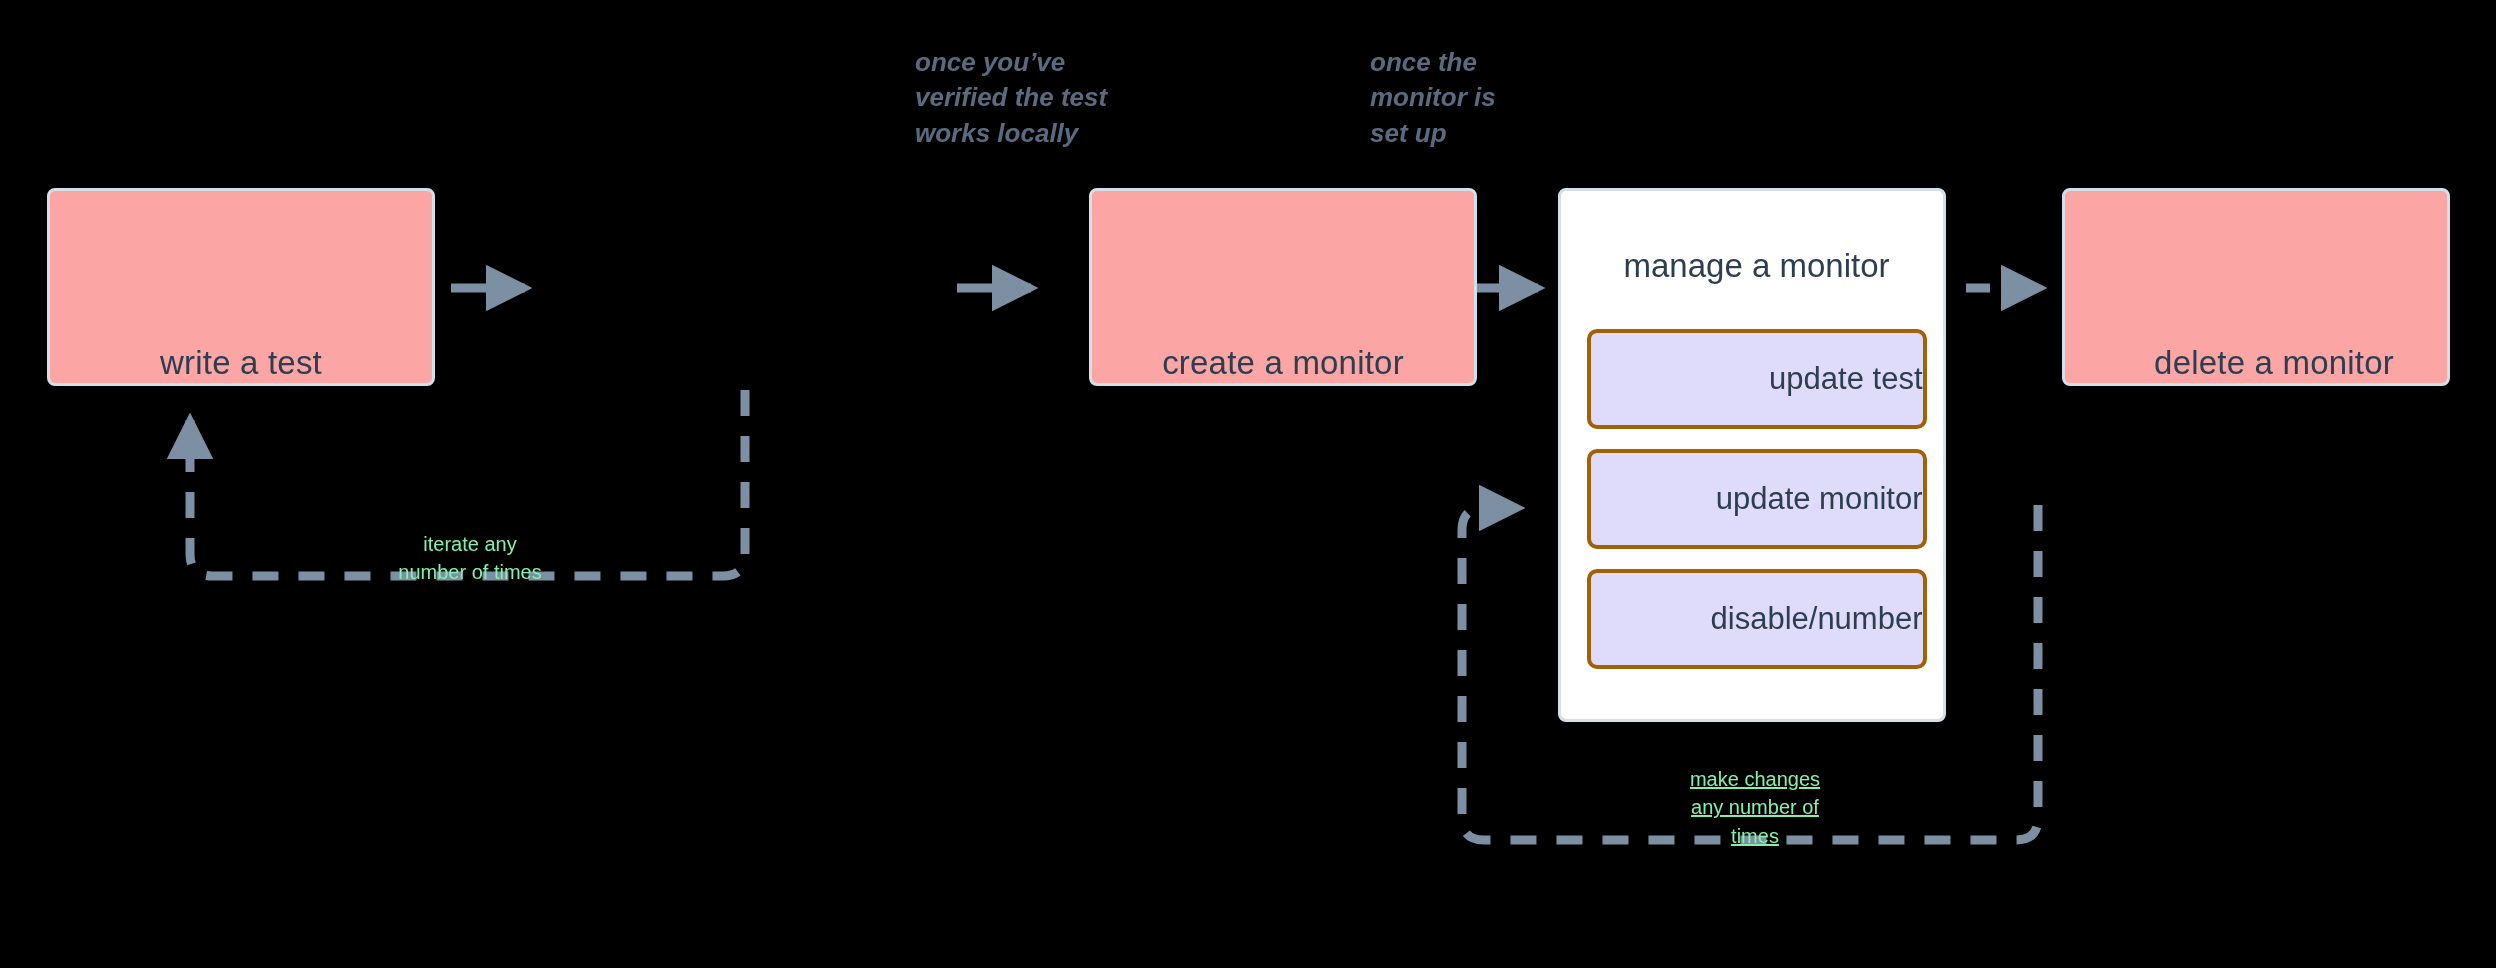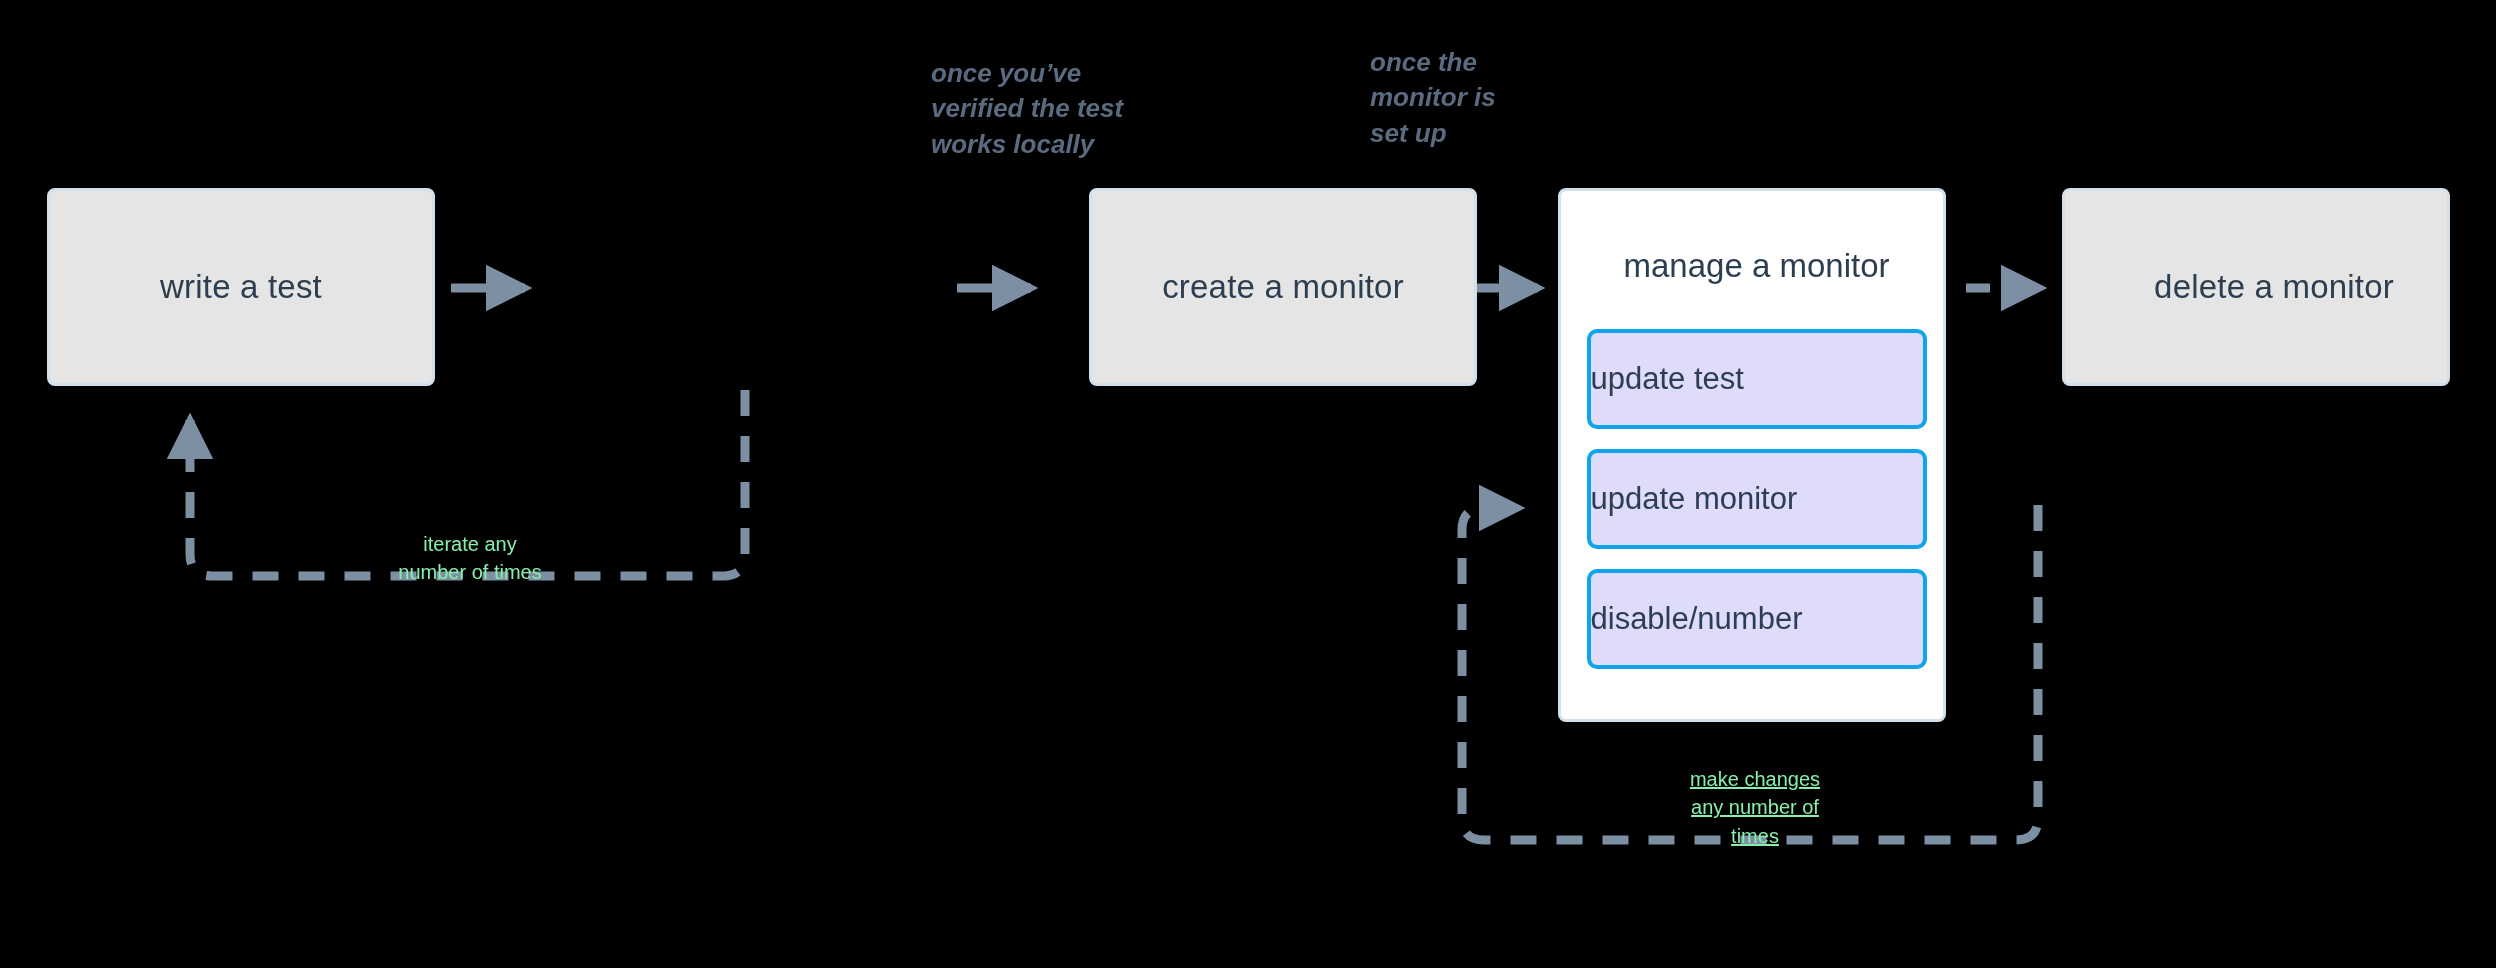--- a/index.html
+++ b/index.html
@@ -21,25 +21,25 @@
     top: 0;
     width: 2496px;
     height: 968px;
     pointer-events: none;
   }
 
   
   .step-box {
     position: absolute;
     box-sizing: border-box;
-    background: #e5e5e5;
+    background: #fca5a5;
     border: 3px solid #D3DFE9;
     border-radius: 8px;
     display: flex;
-    align-items: center;
+    align-items: flex-end;
     justify-content: center;
   }
   .step-label {
     font-size: 33px;
     color: #2C3E50;
     letter-spacing: 0.2px;
     line-height: 1.2;
     text-align: center;
   }
 
@@ -68,25 +68,25 @@
     flex-direction: column;
     gap: 20px;
     width: 100%;
     align-items: center;
   }
   .sub-box {
     box-sizing: border-box;
     width: 340px;
     height: 100px;
     background: #DFDBFA;
-    border: 4px solid #0ea5e9;
+    border: 4px solid #a16207;
     border-radius: 10px;
     display: flex;
     align-items: center;
-    justify-content: flex-start;
+    justify-content: flex-end;
   }
   .sub-label {
     font-size: 31px;
     color: #2C3E50;
     text-align: center;
   }
 
   
   .note {
     position: absolute;
@@ -136,21 +136,21 @@
 
     <g>
       <path d="M 745 390 L 745 554 Q 745 576 723 576 L 212 576 Q 190 576 190 554 L 190 420" stroke="#7D8FA3" stroke-width="9" fill="none" stroke-linecap="butt" stroke-dasharray="26 20" marker-end="url(#ah)"></path>
     </g>
 
     <g>
       <path d="M 2038 505 L 2038 818 Q 2038 840 2016 840 L 1484 840 Q 1462 840 1462 818 L 1462 530 Q 1462 508 1484 508 L 1518 508" stroke="#7D8FA3" stroke-width="9" fill="none" stroke-linecap="butt" stroke-dasharray="26 20" marker-end="url(#ah)"></path>
     </g>
   </svg>
 
-  <div class="note" style="left:915px; top:56px;margin-left:16px;">once you’ve
+  <div class="note" style="left:915px; top:45px;">once you’ve
 verified the test
 works locally</div>
 
   <div class="note" style="left:1370px; top:45px;">once the
 monitor is
 set up</div>
 
   <div class="loop-label" style="left:335px; top:530px; width:270px;">iterate any
 number of times</div>
 

